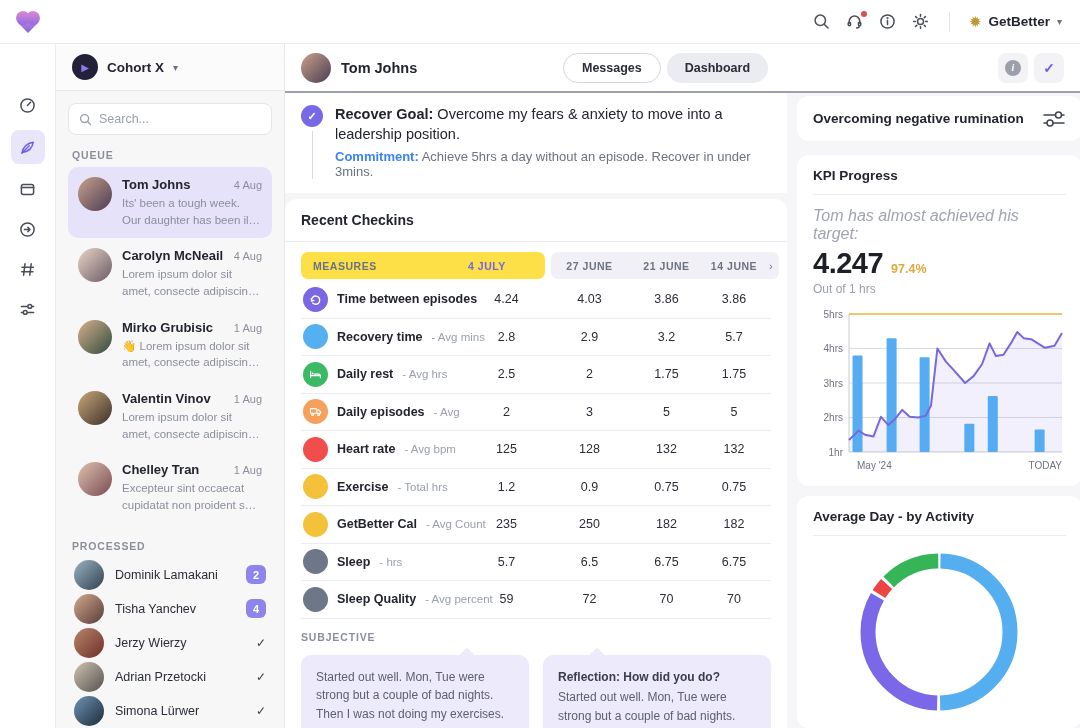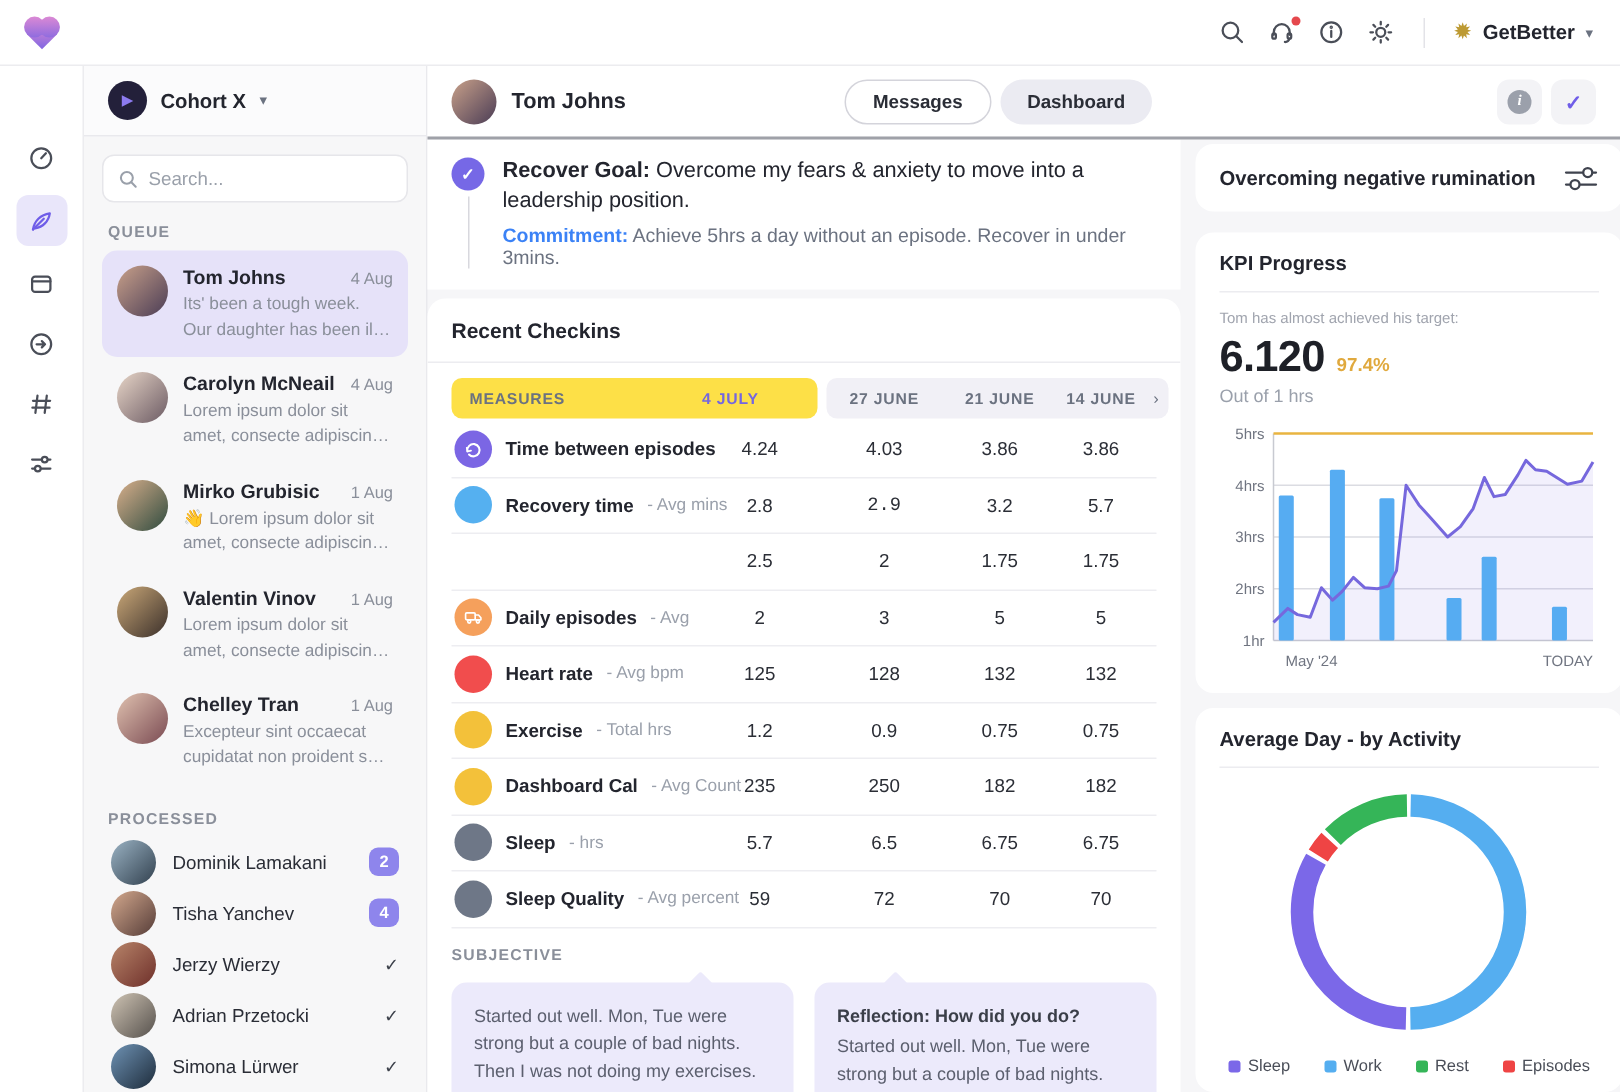--- a/index.html
+++ b/index.html
@@ -133,21 +133,21 @@
   .note-title.bold{font-weight:700;color:#3a3e48}
   .note p{margin-top:0}
   .note.tall{min-height:142px}
 
   
   .focus-card{height:45px;display:flex;align-items:center;justify-content:space-between;padding:0 16px;flex:0 0 45px}
   .focus-title{font-size:13.5px;font-weight:700}
   .focus-card svg{width:24px;height:22px;color:#3f434e}
   .kpi-card{margin-top:14px;padding:13px 16px 8px}
   .panel-card-title{font-size:13.5px;font-weight:700;padding-bottom:11px;border-bottom:1px solid #ececf0}
-  .kpi-sub{font-size:10px;color:#a0a4ae;margin-top:12px}
+  .kpi-sub{font-size:16px;font-style:italic;color:#a0a4ae;margin-top:12px}
   .kpi-value-row{display:flex;align-items:baseline;gap:8px;margin-top:4px}
   .kpi-value{font-size:29px;font-weight:800;letter-spacing:-.5px;color:#1e2027}
   .kpi-pct{font-size:12.5px;font-weight:700;color:#e0a93e}
   .kpi-outof{font-size:12px;color:#9aa0ab;margin-top:2px}
   .kpi-chart{margin-top:4px}
   .activity-card{margin-top:10px;padding:13px 16px 8px;flex:1;overflow:hidden}
   .legend{display:flex;justify-content:space-between;padding:2px 6px 0;margin-top:-2px}
   .leg-item{display:flex;align-items:center;gap:5px;font-size:11px;color:#4a4e58}
   .leg-sw{width:8px;height:8px;border-radius:2px}
 </style>
@@ -412,25 +412,35 @@
                     <div class="c-val" style="grid-column: 5;">3.86</div>
                     <div class="c-val" style="grid-column: 6;">3.86</div>
                   </div>
                   <div class="grid-cols m-row">
                     <div class="c-label">
                       <span class="m-icon" style="background: rgb(85, 176, 240);"></span>
                       <span class="m-name">Recovery time</span>
                       <span class="m-unit"> - Avg mins</span>
                     </div>
                     <div class="c-val" style="grid-column: 2;">2.8</div>
-                    <div class="c-val" style="grid-column: 4; font-family: Liberation Mono, monospace;">2.9</div>
+                    <div class="c-val" style="grid-column: 4;">2.9</div>
                     <div class="c-val" style="grid-column: 5;">3.2</div>
                     <div class="c-val" style="grid-column: 6;">5.7</div>
                   </div>
                   <div class="grid-cols m-row">
+                    <div class="c-label">
+                      <span class="m-icon" style="background: rgb(60, 185, 100);">
+                        <svg viewBox="0 0 13 13" fill="none" stroke="#fff" stroke-width="1.2" stroke-linecap="round">
+                          <path d="M1.6 3.4 v6.2 M1.6 7.6 h9.8 M11.4 9.6 V7.8 a1.6 1.6 0 0 0 -1.6 -1.6 H5.4"></path>
+                          <circle cx="3.6" cy="5.6" r="1" fill="#fff" stroke="none"></circle>
+                        </svg>
+                      </span>
+                      <span class="m-name">Daily rest</span>
+                      <span class="m-unit"> - Avg hrs</span>
+                    </div>
                     <div class="c-val" style="grid-column: 2;">2.5</div>
                     <div class="c-val" style="grid-column: 4;">2</div>
                     <div class="c-val" style="grid-column: 5;">1.75</div>
                     <div class="c-val" style="grid-column: 6;">1.75</div>
                   </div>
                   <div class="grid-cols m-row">
                     <div class="c-label">
                       <span class="m-icon" style="background: rgb(245, 160, 92);">
                         <svg viewBox="0 0 13 13" fill="none" stroke="#fff" stroke-width="1.1" stroke-linecap="round" stroke-linejoin="round">
                           <rect x="1.4" y="3.6" width="6.4" height="4.6" rx="0.8"></rect>
@@ -465,21 +475,21 @@
                       <span class="m-unit"> - Total hrs</span>
                     </div>
                     <div class="c-val" style="grid-column: 2;">1.2</div>
                     <div class="c-val" style="grid-column: 4; text-align: center;">0.9</div>
                     <div class="c-val" style="grid-column: 5;">0.75</div>
                     <div class="c-val" style="grid-column: 6;">0.75</div>
                   </div>
                   <div class="grid-cols m-row">
                     <div class="c-label">
                       <span class="m-icon" style="background: rgb(243, 193, 58);"></span>
-                      <span class="m-name">Dashboard Cal</span>
+                      <span class="m-name">GetBetter Cal</span>
                       <span class="m-unit"> - Avg Count</span>
                     </div>
                     <div class="c-val" style="grid-column: 2;">235</div>
                     <div class="c-val" style="grid-column: 4;">250</div>
                     <div class="c-val" style="grid-column: 5;">182</div>
                     <div class="c-val" style="grid-column: 6;">182</div>
                   </div>
                   <div class="grid-cols m-row">
                     <div class="c-label">
                       <span class="m-icon" style="background: rgb(110, 119, 135);"></span>
@@ -525,21 +535,21 @@
                 <circle cx="16.5" cy="7" r="3" fill="#fff"></circle>
                 <line x1="2" y1="15" x2="22" y2="15"></line>
                 <circle cx="8" cy="15" r="3" fill="#fff"></circle>
               </svg>
           </div>
 
           <div class="card kpi-card">
             <div class="panel-card-title">KPI Progress</div>
             <div class="kpi-sub">Tom has almost achieved his target:</div>
             <div class="kpi-value-row">
-              <span class="kpi-value">6.120</span>
+              <span class="kpi-value">4.247</span>
               <span class="kpi-pct">97.4%</span>
             </div>
             <div class="kpi-outof">Out of 1 hrs</div>
             <svg class="kpi-chart" id="kpi-chart" width="253" height="174">
                 <line x1="36" y1="48.5" x2="249" y2="48.5" stroke="#dbdce2" stroke-width="1"></line>
                 <line x1="36" y1="83" x2="249" y2="83" stroke="#dbdce2" stroke-width="1"></line>
                 <line x1="36" y1="117.5" x2="249" y2="117.5" stroke="#dbdce2" stroke-width="1"></line>
                 <line x1="36" y1="152" x2="249" y2="152" stroke="#c8cad1" stroke-width="1"></line>
                 <line x1="36" y1="14" x2="36" y2="152" stroke="#c8cad1" stroke-width="1"></line>
                 <line x1="36" y1="14" x2="249" y2="14" stroke="#e9b440" stroke-width="1.6"></line>

